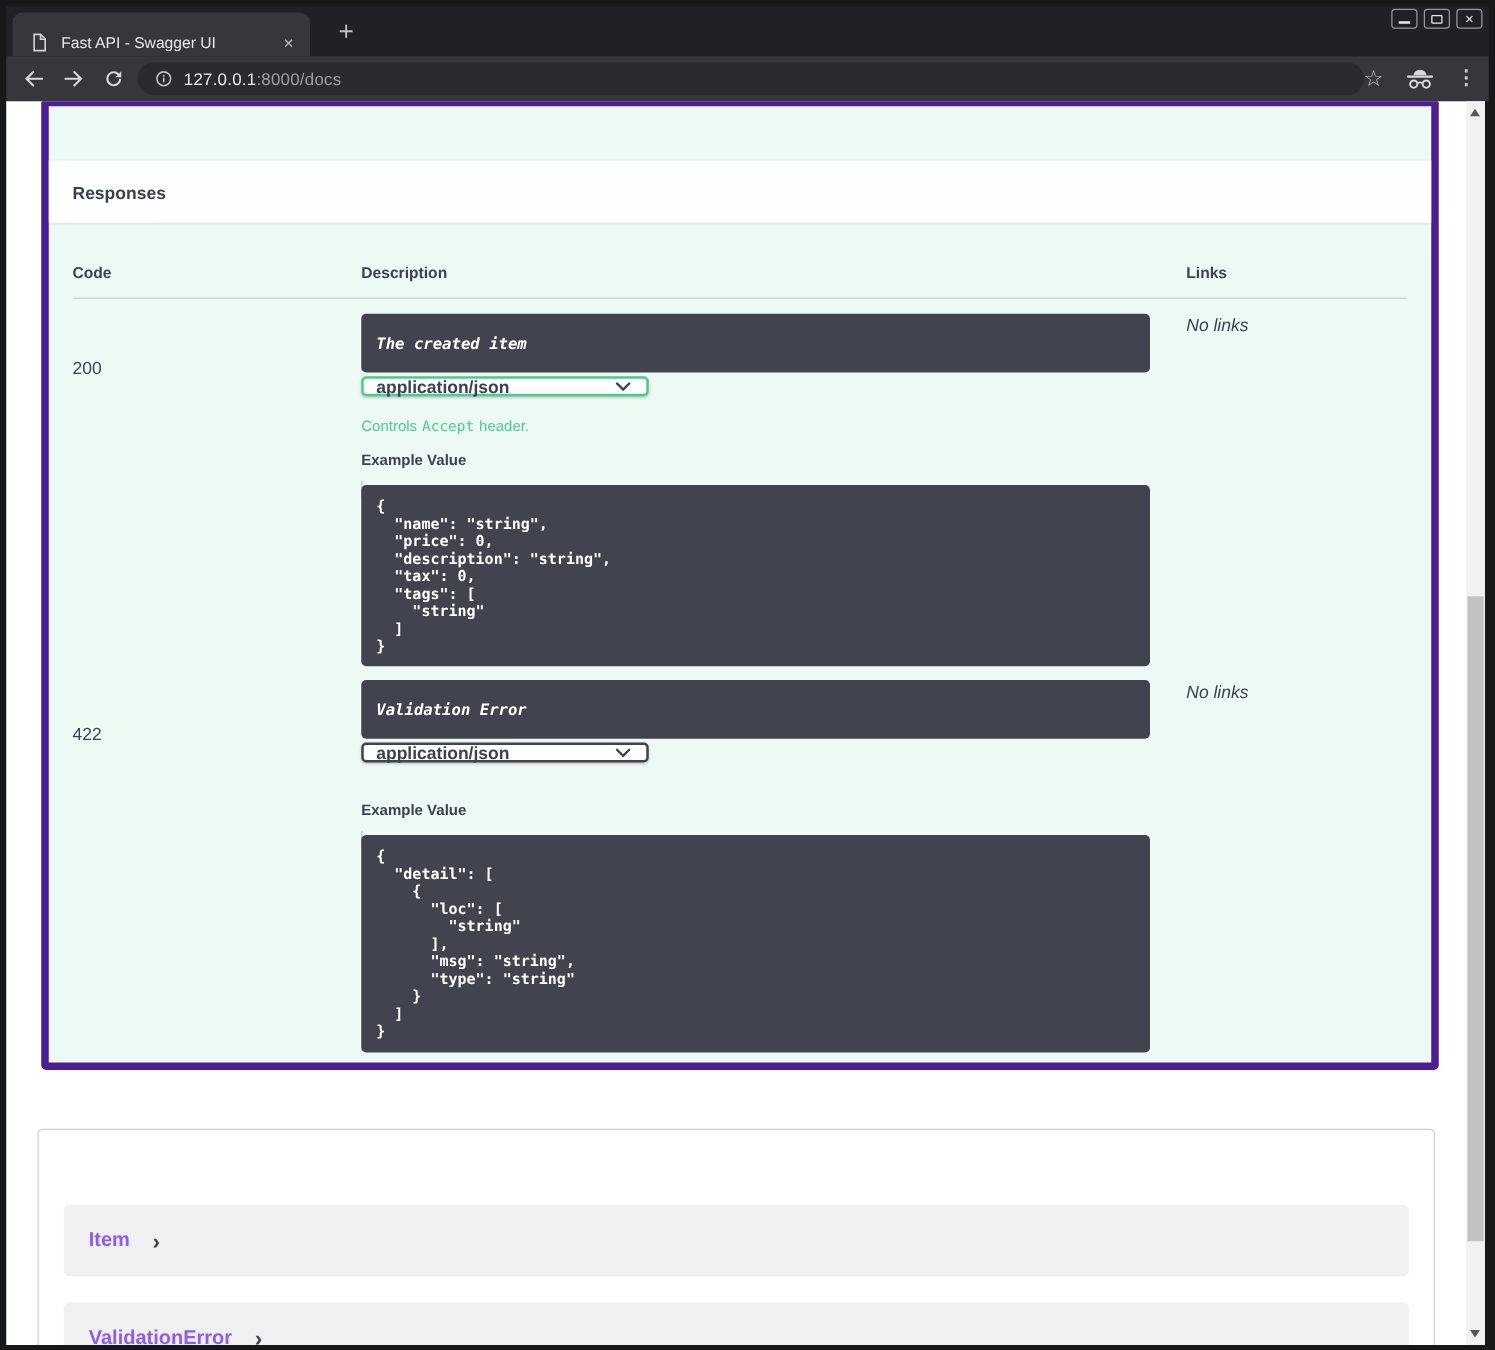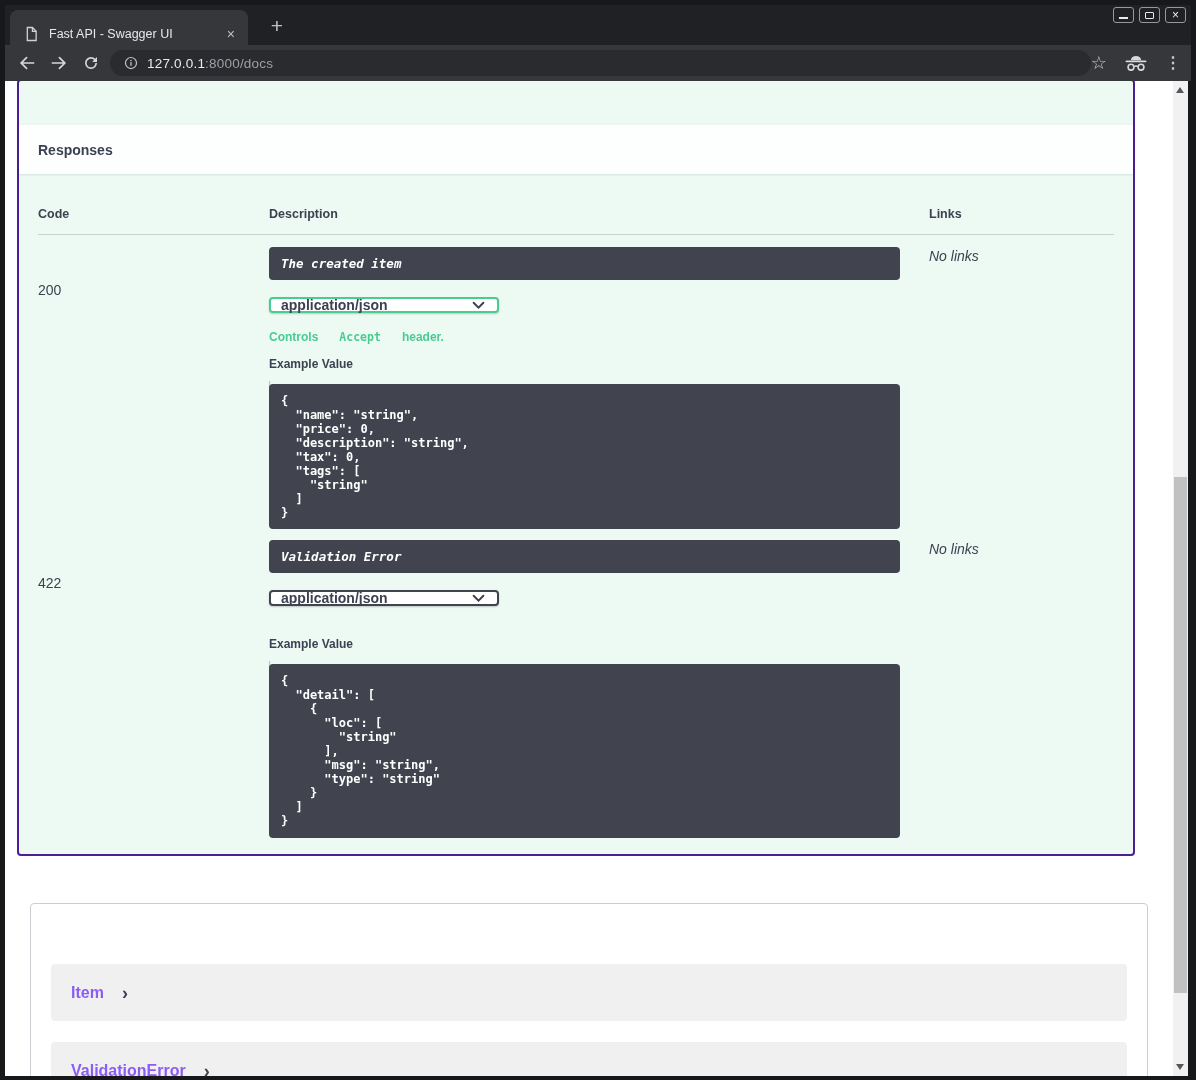--- a/index.html
+++ b/index.html
@@ -30,43 +30,43 @@
   .url-text { font-size:13.5px; margin-left:9px; color:#9aa0a6; letter-spacing:.2px;text-align:center; }
   .url-text .host { color:#e8eaed; }
   .toolbar-right { position:absolute; right:10px; top:0; height:36px; display:flex; align-items:center; gap:17px; }
   .star { color:#c6c9cd; font-size:18px; line-height:18px; }
   .dots { color:#c6c9cd; font-size:16px; font-weight:bold; line-height:16px; }
 
   
   .page { position:absolute; left:5px; top:81px; width:1183px; height:995px; background:#fff; overflow:hidden; }
 
   
-  .opblock { position:absolute; left:12px; top:-2px; width:1118px; height:777px;
-             background:#edfaf4; border:2px solid #4c1d95; border-radius:4px; }
+  .opblock { position:absolute; left:28px; top:-2px; width:1118px; height:777px;
+             background:#edfaf4; border:6px solid #4c1d95; border-radius:4px; }
   .resp-header { position:absolute; left:0; right:0; top:43px; height:50px;
                  background:rgba(255,255,255,.85); box-shadow:0 1px 2px rgba(0,0,0,.1);
                  border-top:1px solid rgba(59,65,81,.06); display:flex; align-items:center; padding-left:19px; }
   .resp-title { font-size:14px; font-weight:bold; color:#3b4151; }
   .thead-cell { position:absolute; top:126px; font-size:12.5px; font-weight:bold; color:#3b4151; }
   .thead-line { position:absolute; left:19px; right:19px; top:153px; border-top:1px solid rgba(59,65,81,.22); }
   .status-code { position:absolute; left:19px; font-size:14px; color:#3b4151;margin-top:34px; }
   .no-links { position:absolute; left:910px; font-size:14px; font-style:italic; color:#3b4151; }
 
-  .desc-box { position:absolute; left:250px; width:631px; height:33px; background:#41444e; border-radius:4px;
+  .desc-box { position:absolute; left:250px; width:631px; height:47px; background:#41444e; border-radius:4px;
               display:flex; align-items:center; padding-left:12px; }
   .desc-box span { color:#fff; font-family:"DejaVu Sans Mono", monospace; font-size:12.5px;
                    font-weight:bold; font-style:italic; }
 
   .ctype-select { position:absolute; left:250px; width:230px; height:16px; background:#fff; border-radius:4px;
                   display:flex; align-items:center; padding:0 12px 0 10px;
                   box-shadow:0 1px 2px rgba(0,0,0,.2); }
   .ctype-select.accepted { border:2px solid #49cc90; }
   .ctype-select.plain { border:2px solid #41444e; }
   .ctype-label { flex:1; font-size:14px; font-weight:bold; color:#3b4151; }
-  .controls-accept { position:absolute; left:250px; font-size:12px; color:#49cc90; display:flex; gap:21px; align-items:baseline;font-weight:bold; }
+  .controls-accept { position:absolute; left:250px; font-size:12px; color:#49cc90; display:flex; gap:4px; align-items:baseline; }
   .controls-accept .mono { font-family:"DejaVu Sans Mono", monospace; font-size:11.5px; }
 
   .tabrow { position:absolute; left:250px; display:flex; gap:10px;flex-direction:column; }
   .tab-example { font-size:12px; font-weight:bold; color:#3b4151; }
   .tab-divider { width:1px; height:13px; background:rgba(59,65,81,.3); }
   .tab-model { font-size:12px; color:#5b6069; }
 
   .codeblock { position:absolute; left:250px; width:631px; background:#41444e; border-radius:4px; padding:10px 12px; }
   .codeblock pre { font-family:"DejaVu Sans Mono", monospace; font-size:12px; font-weight:bold;
                    line-height:14px; color:#fff; white-space:pre; }

